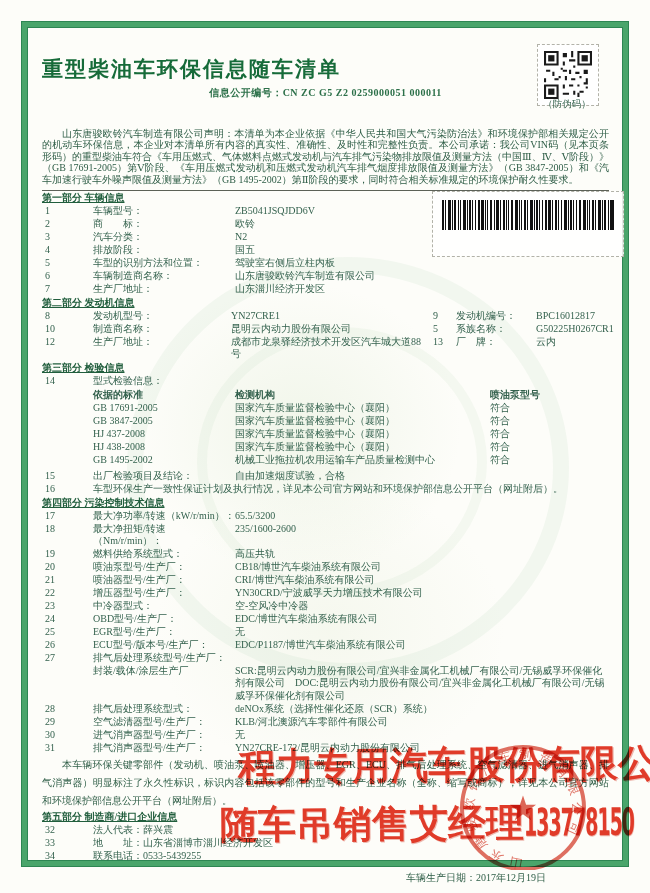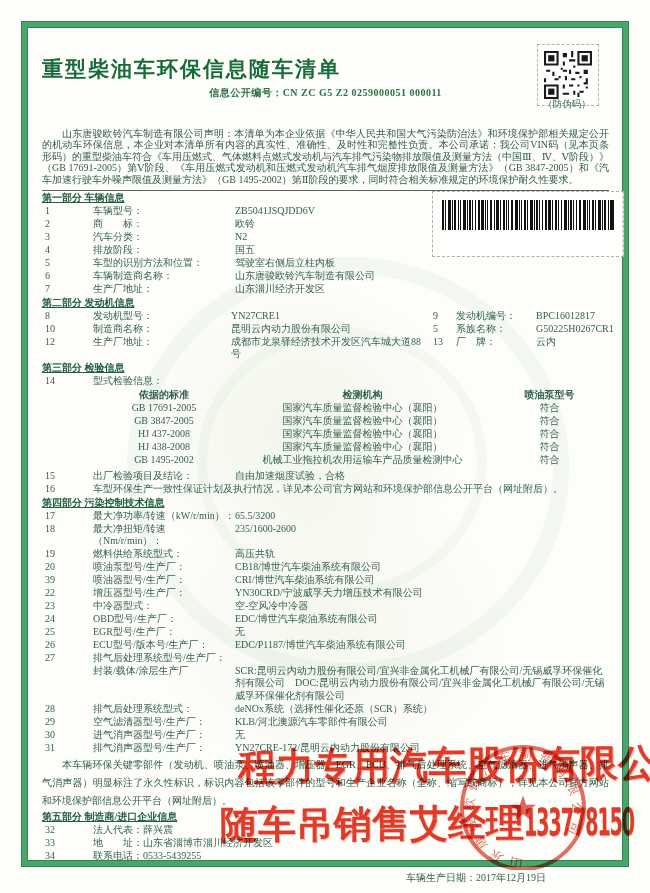--- a/index.html
+++ b/index.html
@@ -30,21 +30,21 @@
   .declaration{
     margin:28px 0 0 0;text-indent:2em;text-align:justify;
     font-size:10px;line-height:11.5px;color:#2f5e47;
     border-bottom:1px solid #5c6157;padding-bottom:5px;
   }
   .sec-head{font-weight:bold;color:#215e3d;line-height:14px;text-decoration:underline;}
   .r3{display:grid;grid-template-columns:51px 142px 1fr;}
   .r3 > span{display:block;}
   .r6{display:grid;grid-template-columns:51px 138px 199px 26px 80px 1fr;}
   .num{padding-left:3px;}
-  .tbl{display:grid;grid-template-columns:51px 142px 255px 1fr;text-align:center;}
+  .tbl{display:grid;grid-template-columns:51px 142px 255px 1fr;}
   .tbl .hd{font-weight:bold;line-height:14px;}
   .plain-row{display:grid;grid-template-columns:51px 1fr;}
   .para{margin:1px 0 0 0;text-indent:2em;text-align:justify;line-height:18px;color:#2f5e47;}
   
   .qr-box{position:absolute;left:537px;top:44px;width:60px;height:60px;border:1px dashed #b2b2a8;background:#fff;display:flex;align-items:center;justify-content:center;}
   .qr-caption{position:absolute;left:527px;top:98px;width:80px;text-align:center;font-size:9.5px;color:#2f5e47;}
   
   .bc-box{position:absolute;left:432px;top:191px;width:190px;height:64px;border:1px dashed #b2b2a8;background:rgba(255,255,255,.85);text-align:center;}
   .bc-box svg{margin-top:8px;}
   .bc-text{font-family:"Liberation Sans","DejaVu Sans",sans-serif;font-size:13px;color:#222;letter-spacing:.5px;line-height:15px;}
@@ -224,21 +224,21 @@
             <span>高压共轨</span>
           </div>
 
           <div class="r3">
             <span class="num">20</span>
             <span>喷油泵型号/生产厂：</span>
             <span>CB18/博世汽车柴油系统有限公司</span>
           </div>
 
           <div class="r3">
-            <span class="num">39</span>
+            <span class="num">21</span>
             <span>喷油器型号/生产厂：</span>
             <span>CRI/博世汽车柴油系统有限公司</span>
           </div>
 
           <div class="r3">
             <span class="num">22</span>
             <span>增压器型号/生产厂：</span>
             <span>YN30CRD/宁波威孚天力增压技术有限公司</span>
           </div>
 

